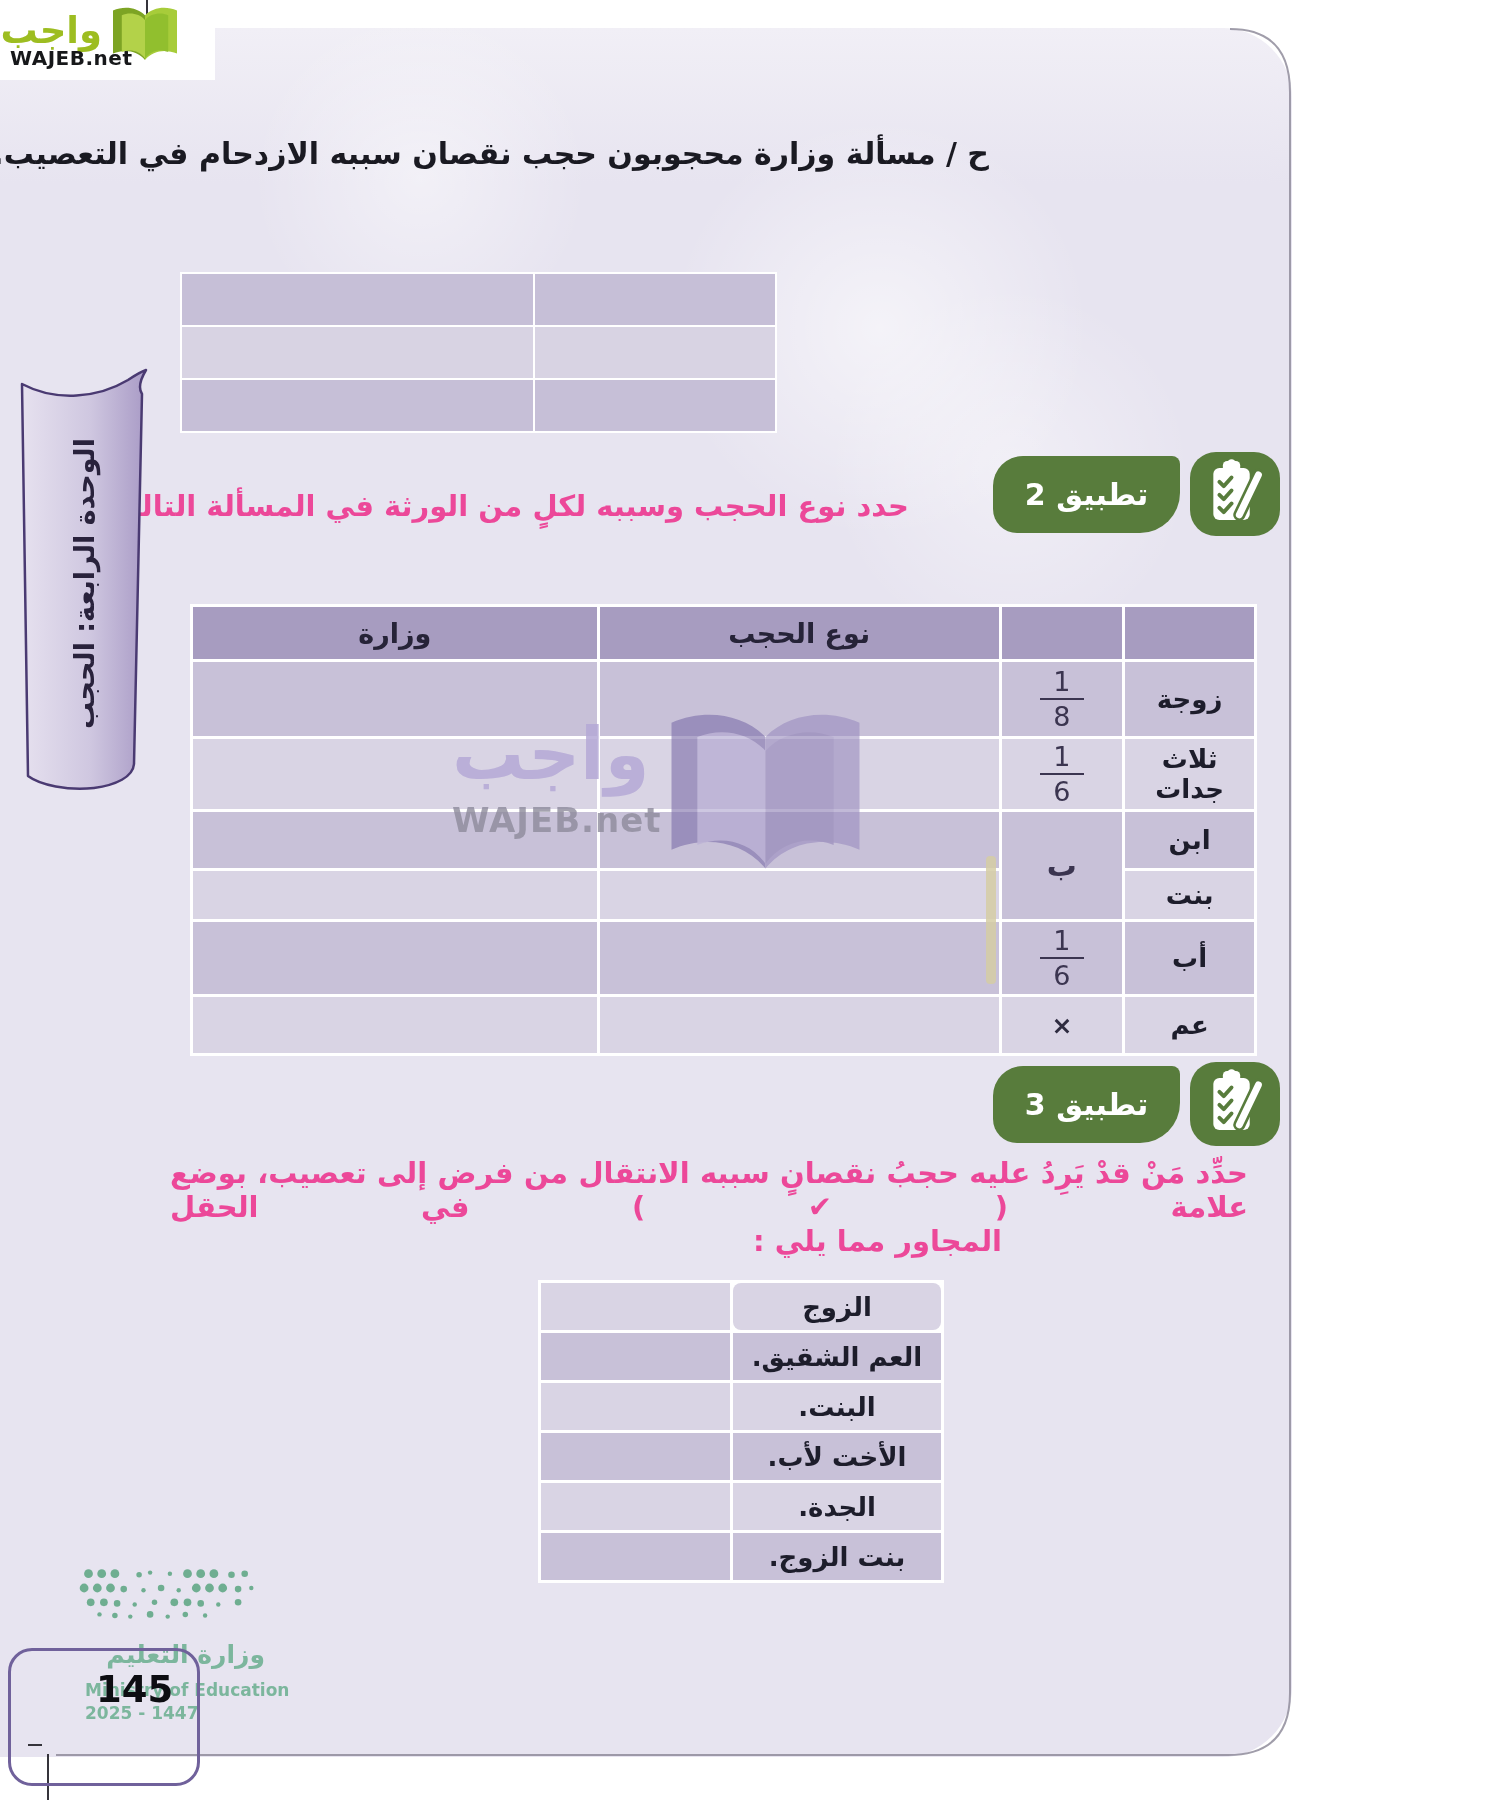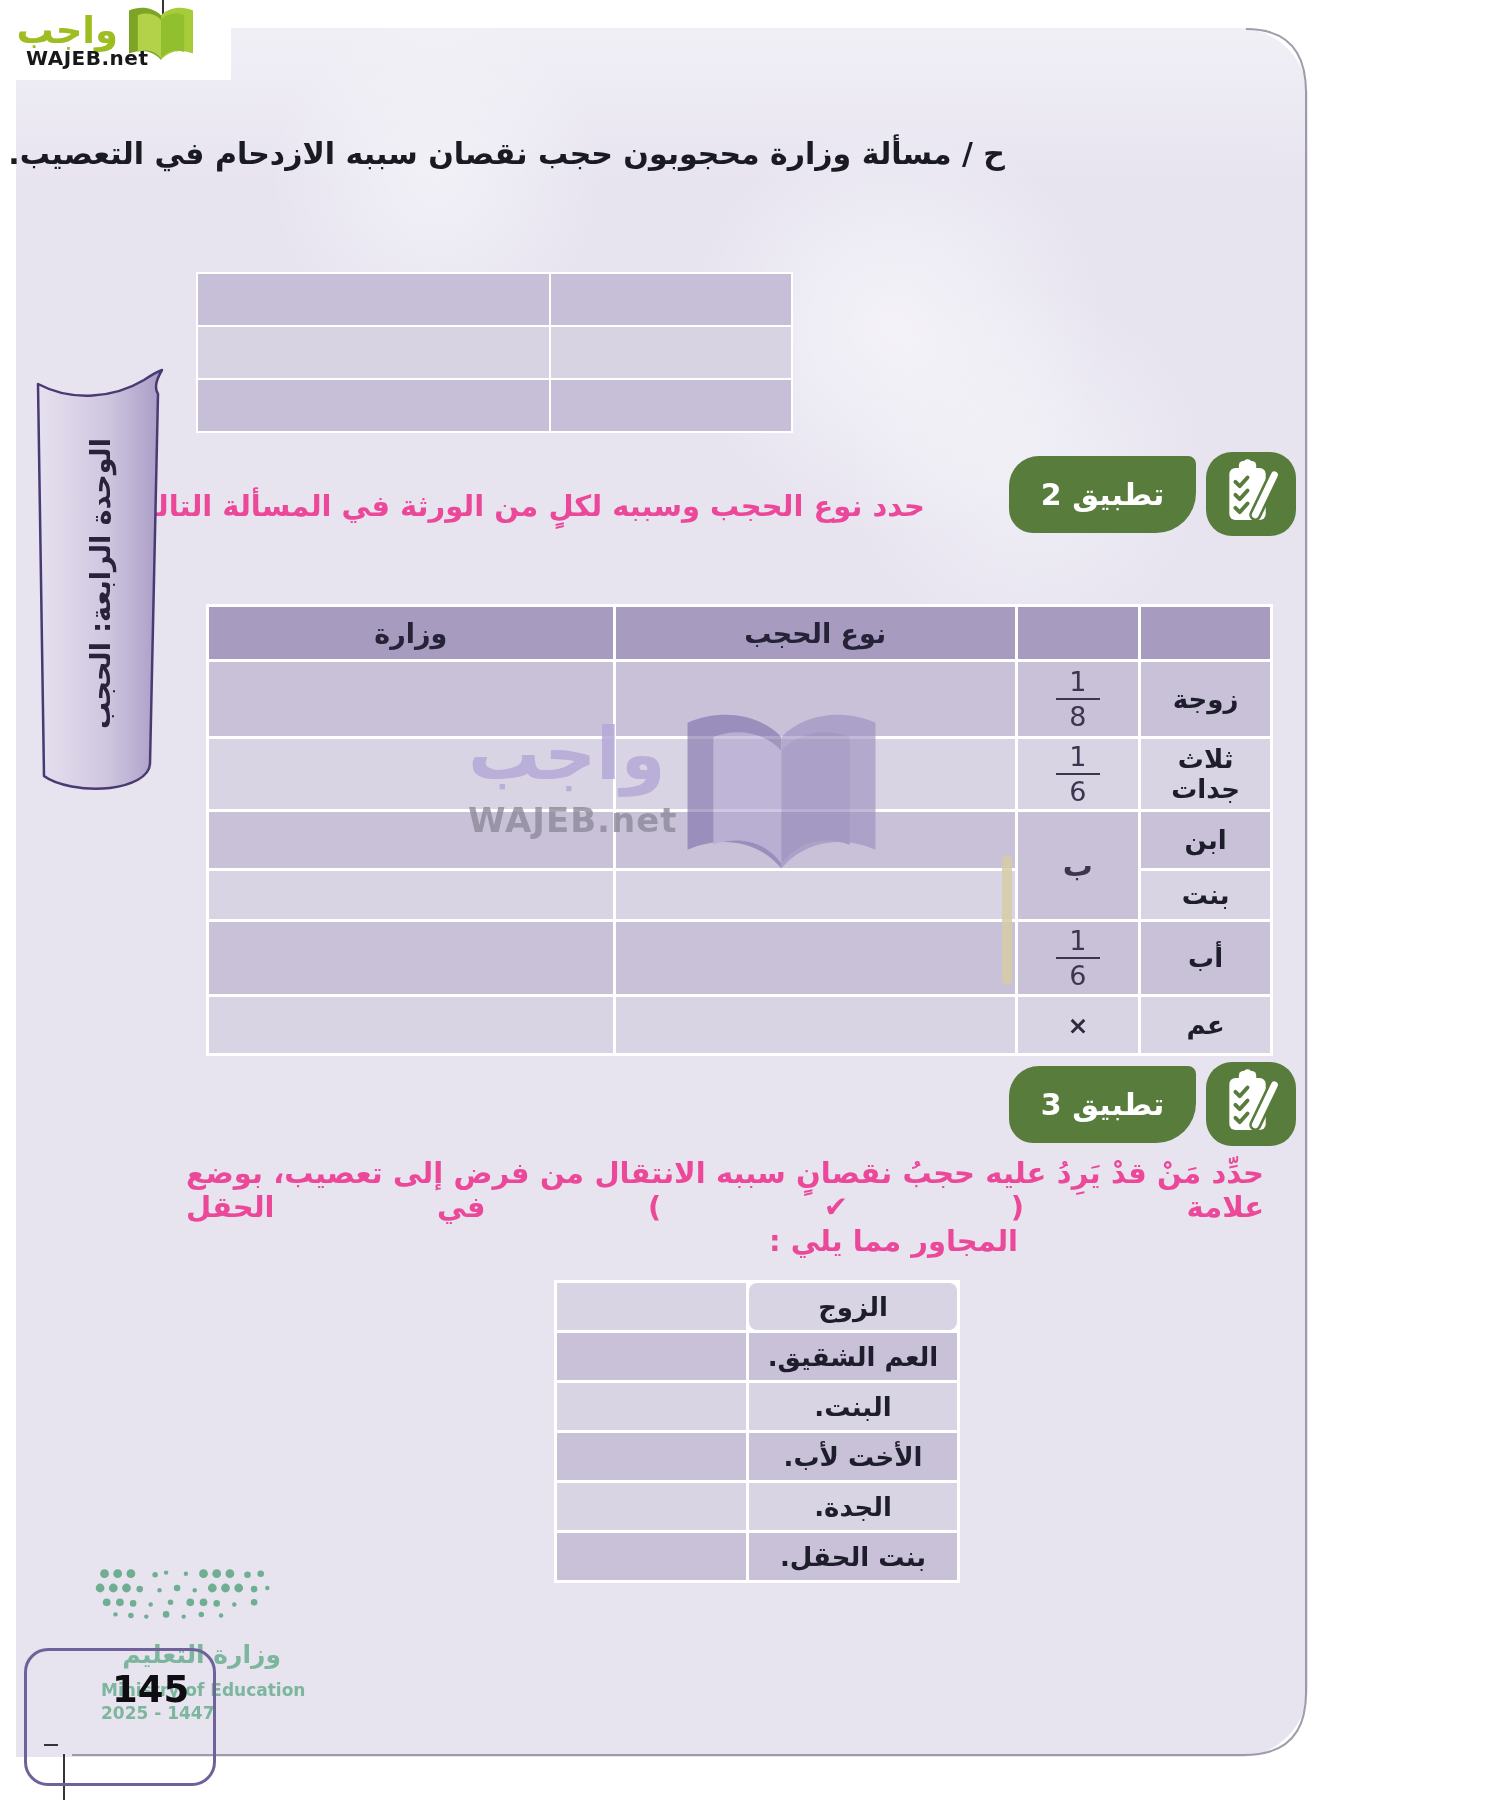--- a/index.html
+++ b/index.html
@@ -1,18 +1,18 @@
 <!DOCTYPE html>
 <html lang="ar"><head>
 <meta charset="utf-8">
 <style>
   html,body{margin:0;padding:0;background:#fff;}
   body{width:1500px;height:1800px;position:relative;overflow:hidden;
        font-family:"DejaVu Sans",sans-serif;}
-  #canvas{position:absolute;inset:0;width:1257px;height:1800px;margin-left:16px;}
+  #canvas{position:absolute;inset:0;width:1257px;height:1800px;}
 
   .page-bg{position:absolute;left:0;top:28px;width:1292px;height:1729px;
     border-radius:0 70px 70px 0;
     background:
       radial-gradient(circle 300px at 880px 300px, rgba(255,255,255,.55), transparent 70%),
       radial-gradient(circle 260px at 1010px 440px, rgba(255,255,255,.40), transparent 70%),
       radial-gradient(circle 240px at 420px 150px, rgba(255,255,255,.45), transparent 70%),
       linear-gradient(180deg,#f1eff6 0%,#e7e4f0 9%,#e7e4f0 100%);}
   .frame-svg{position:absolute;left:0;top:0;}
 
@@ -241,21 +241,21 @@
     </tr>
     <tr>
       <td class="bg-dark name">الأخت لأب.</td>
       <td class="bg-dark"></td>
     </tr>
     <tr>
       <td class="bg-light name">الجدة.</td>
       <td class="bg-light"></td>
     </tr>
     <tr>
-      <td class="bg-dark name">بنت الحقل.</td>
+      <td class="bg-dark name">بنت الزوج.</td>
       <td class="bg-dark"></td>
     </tr>
   </tbody>
     </table>
 
   <svg class="ribbon" width="136" height="430" viewBox="0 0 136 430">
     <defs>
       <linearGradient id="rg" x1="0" y1="0" x2="1" y2="0">
         <stop offset="0" stop-color="#e6e1ef"></stop>
         <stop offset=".55" stop-color="#cfc7e0"></stop>

